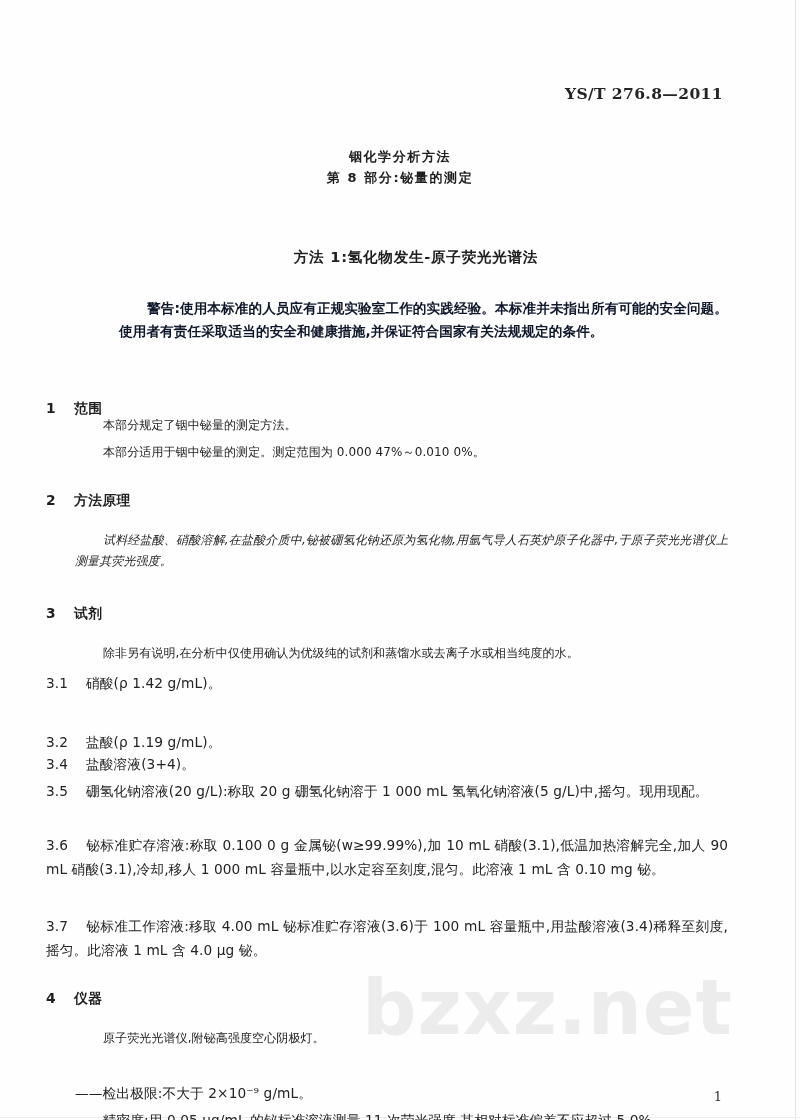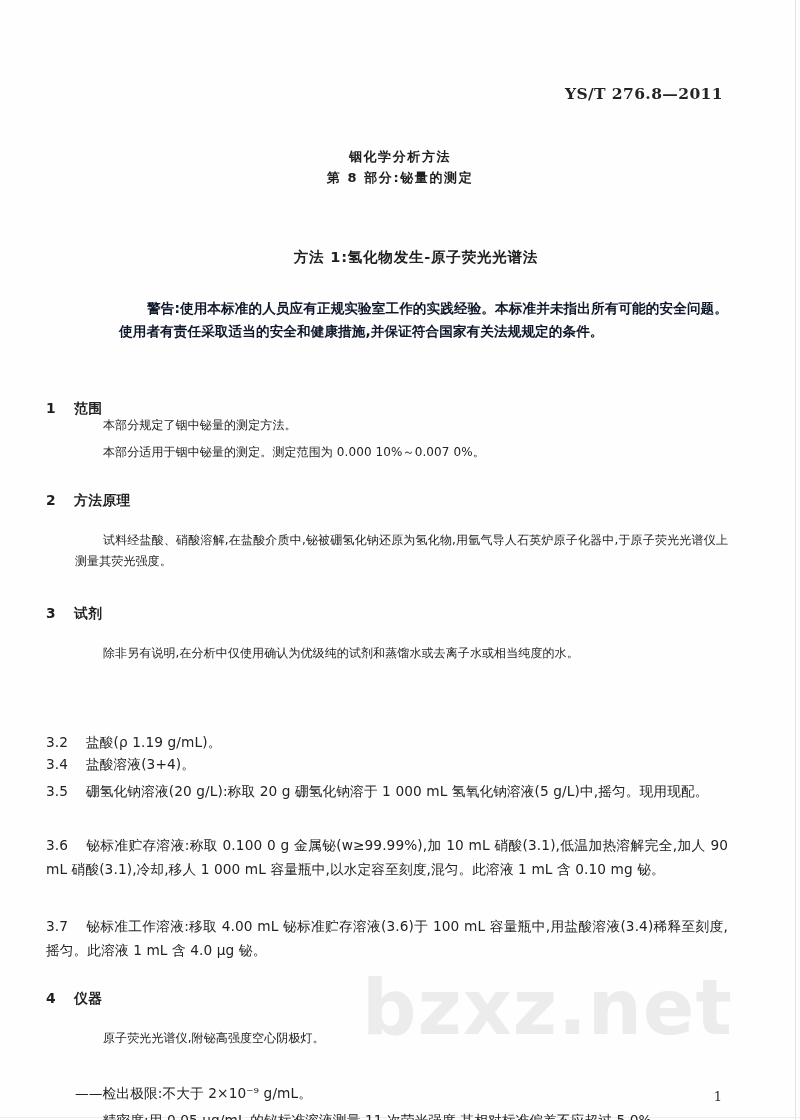--- a/index.html
+++ b/index.html
@@ -190,32 +190,35 @@
     </div>
 
     <div class="subtitle">方法 1:氢化物发生-原子荧光光谱法</div>
 
     <div class="warning">警告:使用本标准的人员应有正规实验室工作的实践经验。本标准并未指出所有可能的安全问题。使用者有责任采取适当的安全和健康措施,并保证符合国家有关法规规定的条件。</div>
 
     <div class="sec-head" style="top:376px;margin-top:24px;">
       <span class="num">1</span><span>范围</span>
     </div>
     <div class="body-block indent-para" style="top:415px;">本部分规定了铟中铋量的测定方法。</div>
-    <div class="body-block indent-para" style="top:442px;">本部分适用于铟中铋量的测定。测定范围为 0.000 10%～0.007 0%。</div>
+    <div class="body-block indent-para" style="top:442px;">本部分适用于铟中铋量的测定。测定范围为 0.000 47%～0.010 0%。</div>
 
     <div class="sec-head" style="top:492px;">
       <span class="num">2</span><span>方法原理</span>
     </div>
-    <div class="body-block indent-para" style="top:530px;">试料经盐酸、硝酸溶解,在盐酸介质中,铋被硼氢化钠还原为氢化物,用氩气导人石英炉原子化器中,于原子荧光光谱仪上测量其荧光强度。</div>
+    <div class="body-block indent-para" style="top:530px;font-style:italic;">试料经盐酸、硝酸溶解,在盐酸介质中,铋被硼氢化钠还原为氢化物,用氩气导人石英炉原子化器中,于原子荧光光谱仪上测量其荧光强度。</div>
 
     <div class="sec-head" style="top:605px;">
       <span class="num">3</span><span>试剂</span>
     </div>
     <div class="body-block indent-para" style="top:643px;">除非另有说明,在分析中仅使用确认为优级纯的试剂和蒸馏水或去离子水或相当纯度的水。</div>
 
+    <div class="item" style="top:672px;">
+      <span class="lbl">3.1</span><span>硝酸(ρ 1.42 g/mL)。</span>
+    </div>
     <div class="item" style="top:699px;margin-top:32px;">
       <span class="lbl">3.2</span><span>盐酸(ρ 1.19 g/mL)。</span>
     </div>
     <div class="item" style="top:753px;">
       <span class="lbl">3.4</span><span>盐酸溶液(3+4)。</span>
     </div>
     <div class="item" style="top:780px;">
       <span class="lbl">3.5</span><span>硼氢化钠溶液(20 g/L):称取 20 g 硼氢化钠溶于 1 000 mL 氢氧化钠溶液(5 g/L)中,摇匀。现用现配。</span>
     </div>
     <div class="item" style="top:834px;">

